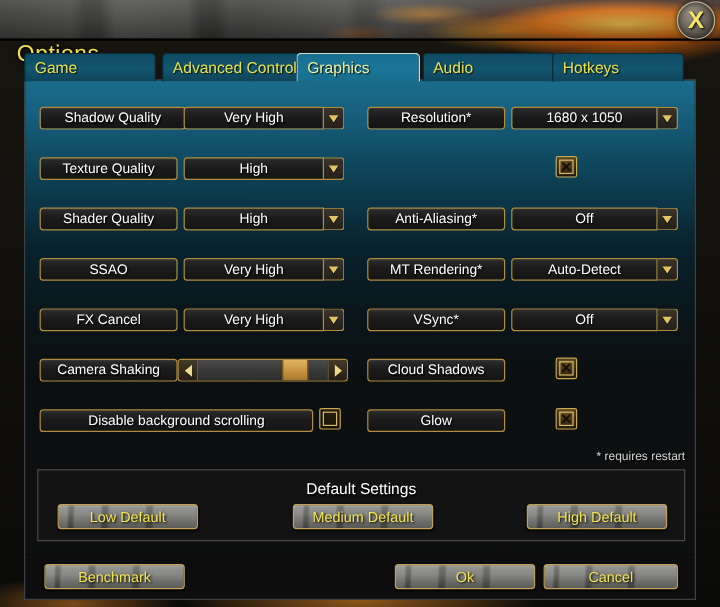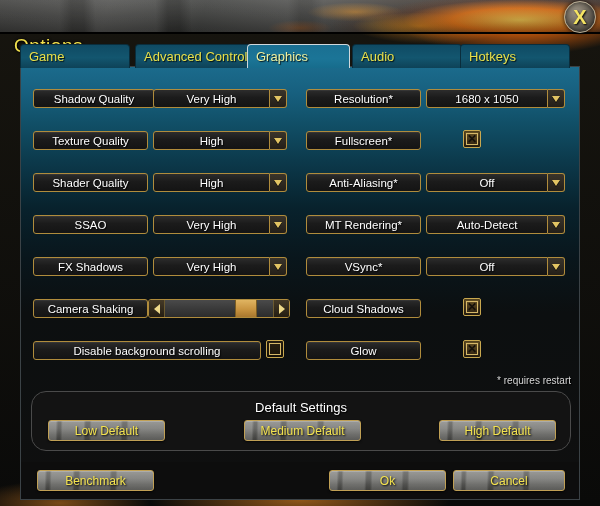--- a/index.html
+++ b/index.html
@@ -219,21 +219,21 @@
   .restart-note {
     position: absolute; right: 8px;
     font-size: 10px; color: #d6d6d6;
     text-shadow: 1px 1px 1px #000;
   }
 
   
   .group-box {
     position: absolute;
     border: 1px solid #4a4a4a;
-    border-radius: 15px;
+    border-radius: 0;
     background: #131313;
   }
   .group-title {
     position: absolute; width: 100%; text-align: center;
     font-size: 13px; color: #ffffff;
     text-shadow: 1px 1px 1px #000;
   }
 
   
   .stone-btn {
@@ -330,21 +330,21 @@
       <span>SSAO</span>
     </div>
     <div class="combo" style="left:132px;top:148px;width:134px;">
       <div class="combo-field">Very High</div>
       <div class="combo-arrow">
             <i></i>
           </div>
     </div>
 
     <div class="label-btn" style="left:12px;top:190px;width:115px;">
-      <span>FX Shadows</span>
+      <span>FX Cancel</span>
     </div>
     <div class="combo" style="left:132px;top:190px;width:134px;">
       <div class="combo-field">Very High</div>
       <div class="combo-arrow">
             <i></i>
           </div>
     </div>
 
     <div class="label-btn" style="left:12px;top:232px;width:115px;">
       <span>Camera Shaking</span>
@@ -371,23 +371,20 @@
     <div class="label-btn" style="left:285px;top:22px;width:115px;">
       <span>Resolution*</span>
     </div>
     <div class="combo" style="left:405px;top:22px;width:139px;">
       <div class="combo-field">1680 x 1050</div>
       <div class="combo-arrow">
             <i></i>
           </div>
     </div>
 
-    <div class="label-btn" style="left:285px;top:64px;width:115px;">
-      <span>Fullscreen*</span>
-    </div>
     <div class="checkbox" style="left:442px;top:63px;">
       <div class="inner">✕</div>
     </div>
 
     <div class="label-btn" style="left:285px;top:106px;width:115px;">
       <span>Anti-Aliasing*</span>
     </div>
     <div class="combo" style="left:405px;top:106px;width:139px;">
       <div class="combo-field">Off</div>
       <div class="combo-arrow">

